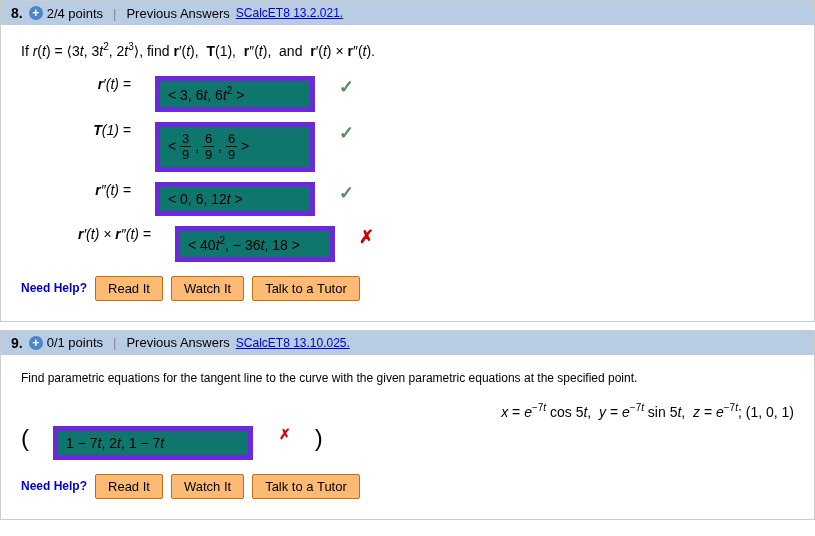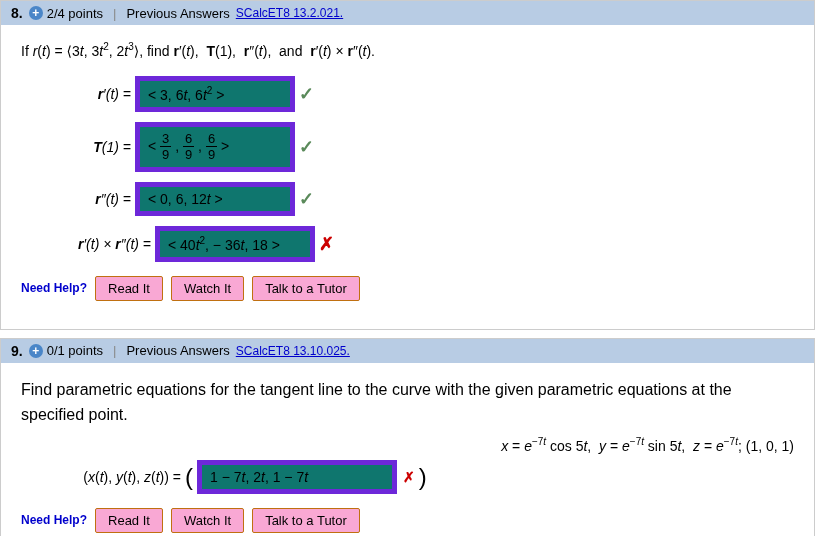--- a/index.html
+++ b/index.html
@@ -62,35 +62,35 @@
     }
 
     .source-ref {
       font-size: 12px;
       color: #0000cc;
       text-decoration: underline;
       cursor: pointer;
     }
 
     .question-body {
-      padding: 14px 20px 28px 20px;
+      padding: 14px 20px 20px 20px;
       background: #fff;
     }
 
     .problem-statement {
       font-size: 14px;
       margin-bottom: 14px;
       line-height: 1.6;
     }
 
     .math-row {
       display: flex;
-      align-items: center;
+      align-items: flex-start;
       margin-bottom: 10px;
-      gap: 4px;
+      gap: 24px;
     }
 
     .math-label {
       font-size: 14px;
       min-width: 110px;
       text-align: right;
       font-style: italic;
     }
 
     .math-input-box {
@@ -121,21 +121,21 @@
       margin-top: 14px;
     }
 
     .need-help-label {
       font-size: 12px;
       color: #0000cc;
       font-weight: bold;
     }
 
     .help-button {
-      background: #f9a8d4;
+      background: #fdba74;
       border: 1px solid #c07010;
       color: #000;
       padding: 4px 12px;
       font-size: 13px;
       cursor: pointer;
       border-radius: 2px;
     }
 
     .math-italic { font-style: italic; }
     sup { font-size: 10px; vertical-align: super; }
@@ -165,22 +165,22 @@
       margin-left: 2px;
     }
 
     .big-paren {
       font-size: 24px;
       font-weight: 200;
       line-height: 1;
     }
 
     .q9-statement {
-      font-size: 16px;
-      margin-bottom: 6px;
+      font-size: 12px;
+      margin-bottom: 12px;
       line-height: 1.6;
     }
   </style>
 </head>
 <body>
 
 <div class="question-block">
   <div class="question-header">
     <span class="question-number">8.</span>
     <span class="points-badge">
@@ -268,23 +268,20 @@
   <div class="question-body">
     <div class="q9-statement">Find parametric equations for the tangent line to the curve with the given parametric equations at the specified point.</div>
 
     <div class="problem-statement" style="margin-bottom:3px;text-align:right;">
       <span class="math-italic">x</span> = <span class="math-italic">e</span><sup>−7<span class="math-italic">t</span></sup> cos 5<span class="math-italic">t</span>,&nbsp;
       <span class="math-italic">y</span> = <span class="math-italic">e</span><sup>−7<span class="math-italic">t</span></sup> sin 5<span class="math-italic">t</span>,&nbsp;
       <span class="math-italic">z</span> = <span class="math-italic">e</span><sup>−7<span class="math-italic">t</span></sup>; (1, 0, 1)
     </div>
 
     <div class="math-row">
-      <span class="math-label" style="min-width:160px; font-style:normal;">
-        (<span class="math-italic">x</span>(<span class="math-italic">t</span>), <span class="math-italic">y</span>(<span class="math-italic">t</span>), <span class="math-italic">z</span>(<span class="math-italic">t</span>)) =
-      </span>
       <span class="big-paren">(</span>
       <span class="math-input-box" style="min-width:200px;">
         1 − 7<span class="math-italic">t</span>, 2<span class="math-italic">t</span>, 1 − 7<span class="math-italic">t</span>
       </span>
       <span class="cross-inline">✗</span>
       <span class="big-paren">)</span>
     </div>
 
     <div class="need-help-row">
       <span class="need-help-label">Need Help?</span>

